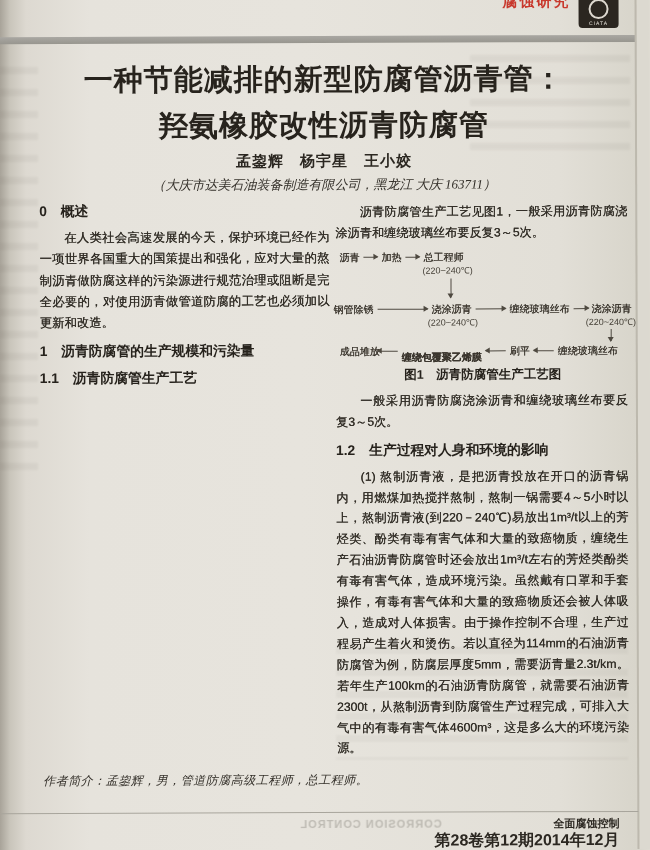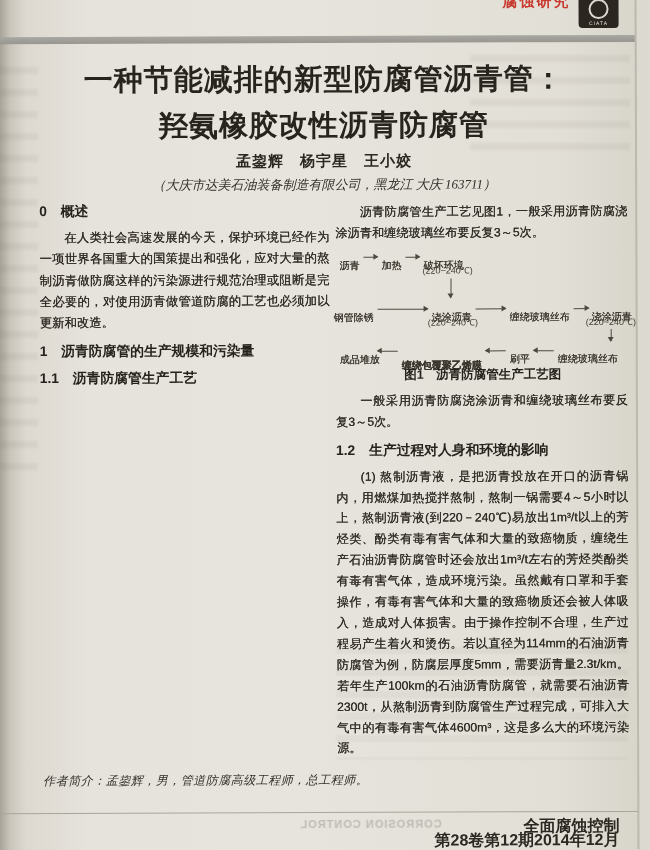--- a/index.html
+++ b/index.html
@@ -28,32 +28,32 @@
   .affil{position:absolute;top:176px;left:30px;width:590px;text-align:center;font-size:13px;color:#34302a;font-family:"Liberation Serif",serif;font-style:italic;}
   
   .col-left{position:absolute;left:40px;top:202px;width:290px;}
   .col-right{position:absolute;left:336px;top:202px;width:292px;}
   .hsec{font-size:13.8px;font-weight:bold;color:#26221c;margin:0 0 7px 0;}
   .hsec.mt{margin-top:9px;}
   p.body{font-size:12.4px;line-height:21.3px;text-align:justify;text-indent:2em;margin:0;color:#322e27;text-shadow:0.25px 0 0 currentColor;}
   .col-right p.body{font-size:12.2px;line-height:20.9px;}
   
   .fig{position:relative;width:298px;height:136px;margin:7px 0 4px -2px;font-size:10px;color:#3a352d;}
-  .fnode{position:absolute;white-space:nowrap;text-shadow:0.2px 0 0 currentColor;margin-top:8px;}
+  .fnode{position:absolute;white-space:nowrap;text-shadow:0.2px 0 0 currentColor;}
   .ftemp{position:absolute;white-space:nowrap;font-size:9px;color:#454037;}
   .harrow{position:absolute;height:1.3px;background:#4e4940;}
   .harrow::after{content:"";position:absolute;right:-1px;top:-2.7px;border-left:5px solid #4e4940;border-top:3.2px solid transparent;border-bottom:3.2px solid transparent;}
   .harrow.left::after{left:-1px;right:auto;border-left:none;border-right:5px solid #4e4940;}
   .varrow{position:absolute;width:1.3px;background:#4e4940;}
   .varrow::after{content:"";position:absolute;bottom:-1px;left:-2.7px;border-top:5px solid #4e4940;border-left:3.2px solid transparent;border-right:3.2px solid transparent;}
   .fig-cap{position:absolute;top:116px;left:0;width:100%;text-align:center;font-size:12.5px;font-weight:bold;color:#26221c;}
   
   .bio{position:absolute;left:42px;top:772px;width:420px;font-size:12px;color:#34302a;font-family:"Liberation Serif",serif;font-style:italic;letter-spacing:0.5px;}
   .foot-line{position:absolute;left:0;top:812px;width:637px;height:1.2px;background:#a8a59c;}
-  .foot-j{position:absolute;right:32px;top:817px;font-size:16px;font-weight:bold;color:#2c2822;}
+  .foot-j{position:absolute;right:32px;top:817px;font-size:11px;font-weight:bold;color:#2c2822;}
   .foot-i{position:absolute;right:32px;top:831px;font-size:16px;font-weight:bold;color:#2c2822;}
   .ghost{position:absolute;right:210px;top:818px;font-size:11px;font-weight:bold;color:#8d8a82;opacity:0.45;transform:scaleX(-1);filter:blur(0.4px);letter-spacing:1px;}
   
   .bleed{position:absolute;opacity:0.055;filter:blur(1.1px);pointer-events:none;
     background:repeating-linear-gradient(180deg,transparent 0 7px,#4a423a 7px 14px,transparent 14px 22px);}
   .b1{left:0;top:60px;width:38px;height:420px;}
   .b2{left:470px;top:48px;width:160px;height:110px;}
   .b3{left:336px;top:640px;width:292px;height:120px;opacity:0.04;}
 </style>
 </head>
@@ -89,21 +89,21 @@
 
     <div class="col-right">
       <p class="body">沥青防腐管生产工艺见图1，一般采用沥青防腐浇涂沥青和缠绕玻璃丝布要反复3～5次。</p>
 
       <div class="fig">
 
         <span class="fnode" style="left:6px;top:0;">沥青</span>
         <span class="harrow" style="left:30px;top:6px;width:14px;"></span>
         <span class="fnode" style="left:48px;top:0;">加热</span>
         <span class="harrow" style="left:72px;top:6px;width:14px;"></span>
-        <span class="fnode" style="left:90px;top:0;">破坏环境</span>
+        <span class="fnode" style="left:90px;top:0;">总工程师</span>
         <span class="ftemp" style="left:89px;top:13px;">(220~240℃)</span>
         <span class="varrow" style="left:117px;top:28px;height:19px;"></span>
 
         <span class="fnode" style="left:0;top:52px;">钢管除锈</span>
         <span class="harrow" style="left:44px;top:58px;width:50px;"></span>
         <span class="fnode" style="left:98px;top:52px;">浇涂沥青</span>
         <span class="ftemp" style="left:94px;top:65px;">(220~240℃)</span>
         <span class="harrow" style="left:142px;top:58px;width:30px;"></span>
         <span class="fnode" style="left:176px;top:52px;">缠绕玻璃丝布</span>
         <span class="harrow" style="left:240px;top:58px;width:15px;"></span>

